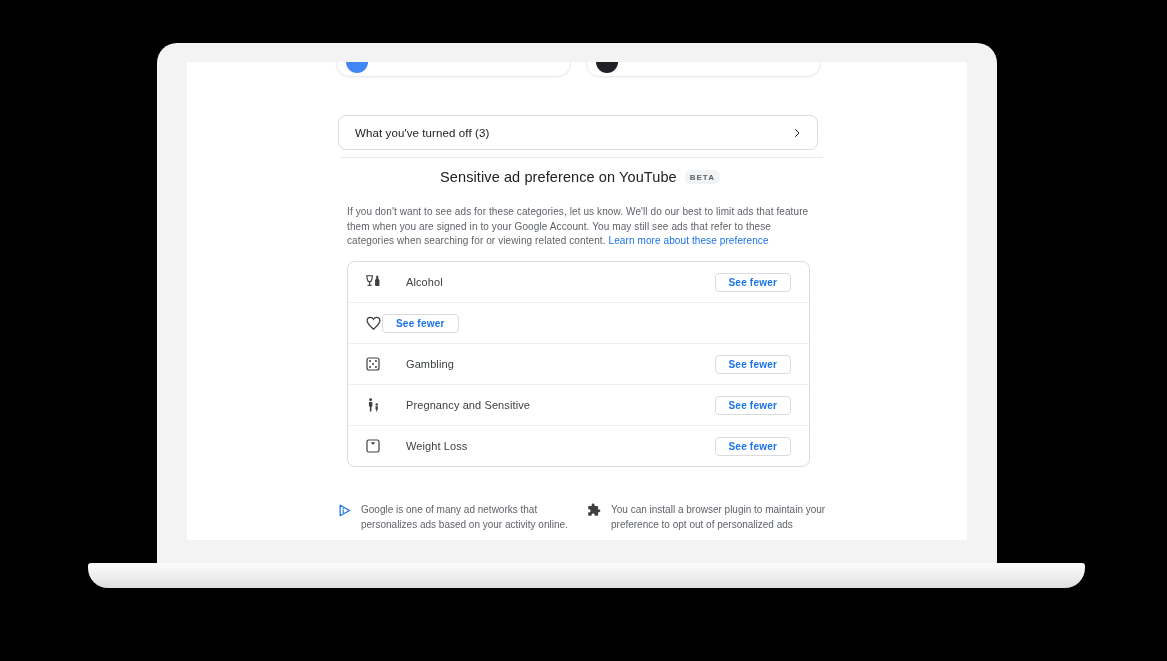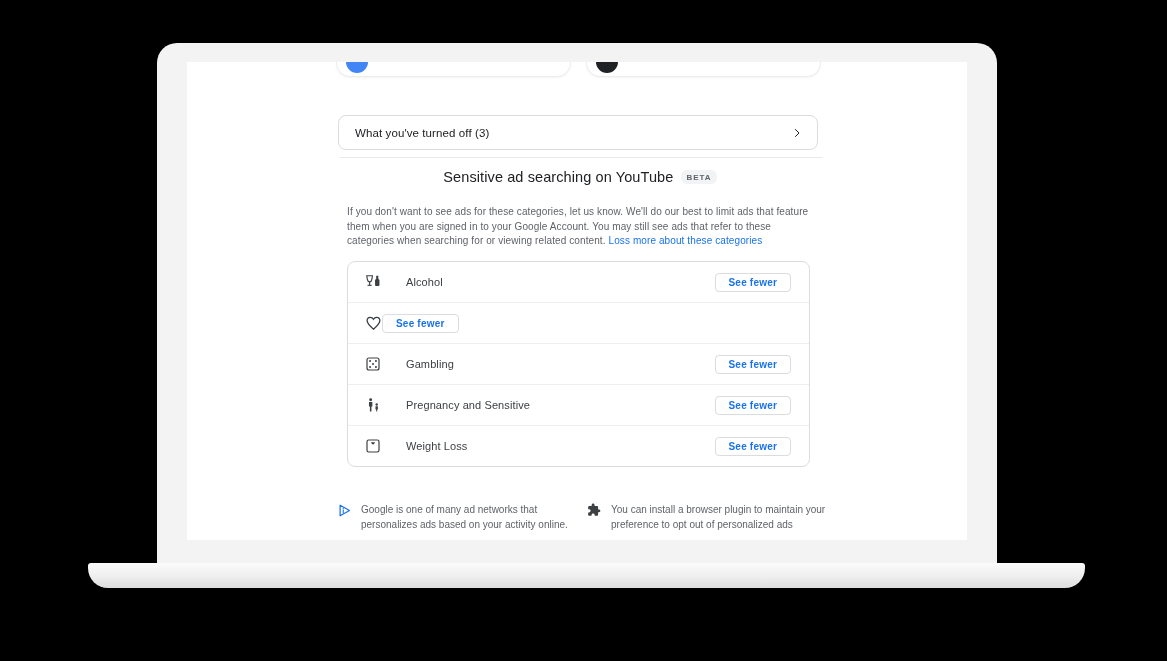--- a/index.html
+++ b/index.html
@@ -78,26 +78,26 @@
       <div class="turnedoff">
         <span class="label">What you've turned off (3)</span>
         <svg width="12" height="12" viewBox="0 0 24 24">
           <polyline points="9 5 16 12 9 19" fill="none" stroke="#202124" stroke-width="2" stroke-linecap="round" stroke-linejoin="round"></polyline>
         </svg>
       </div>
 
       <div class="divider"></div>
 
       <div class="title-row">
-        <span class="title">Sensitive ad searching on YouTube</span>
+        <span class="title">Sensitive ad preference on YouTube</span>
         <span class="beta">BETA</span>
       </div>
 
       <div class="desc"><span>If you don't want to see ads for these categories, let us know. We'll do our best to limit ads that feature them when you are signed in to your Google Account. You may still see ads that refer to these categories when searching for or viewing related content. </span>
-        <a href="#">Loss more about these categories</a>
+        <a href="#">Learn more about these preference</a>
       </div>
 
       <div class="cat-card">
 
         <div class="cat-row">
           <span class="ic">
             <svg width="17" height="17" viewBox="0 0 24 24">
               <path d="M2.5 2.5 H10.5 L9.6 8 C9.3 9.9 7.9 11.2 6.5 11.2 C5.1 11.2 3.7 9.9 3.4 8 Z" fill="none" stroke="#3c4043" stroke-width="1.6"></path>
               <line x1="6.5" y1="11.2" x2="6.5" y2="15.5" stroke="#3c4043" stroke-width="1.6"></line>
               <line x1="3.6" y1="16" x2="9.4" y2="16" stroke="#3c4043" stroke-width="1.6"></line>

